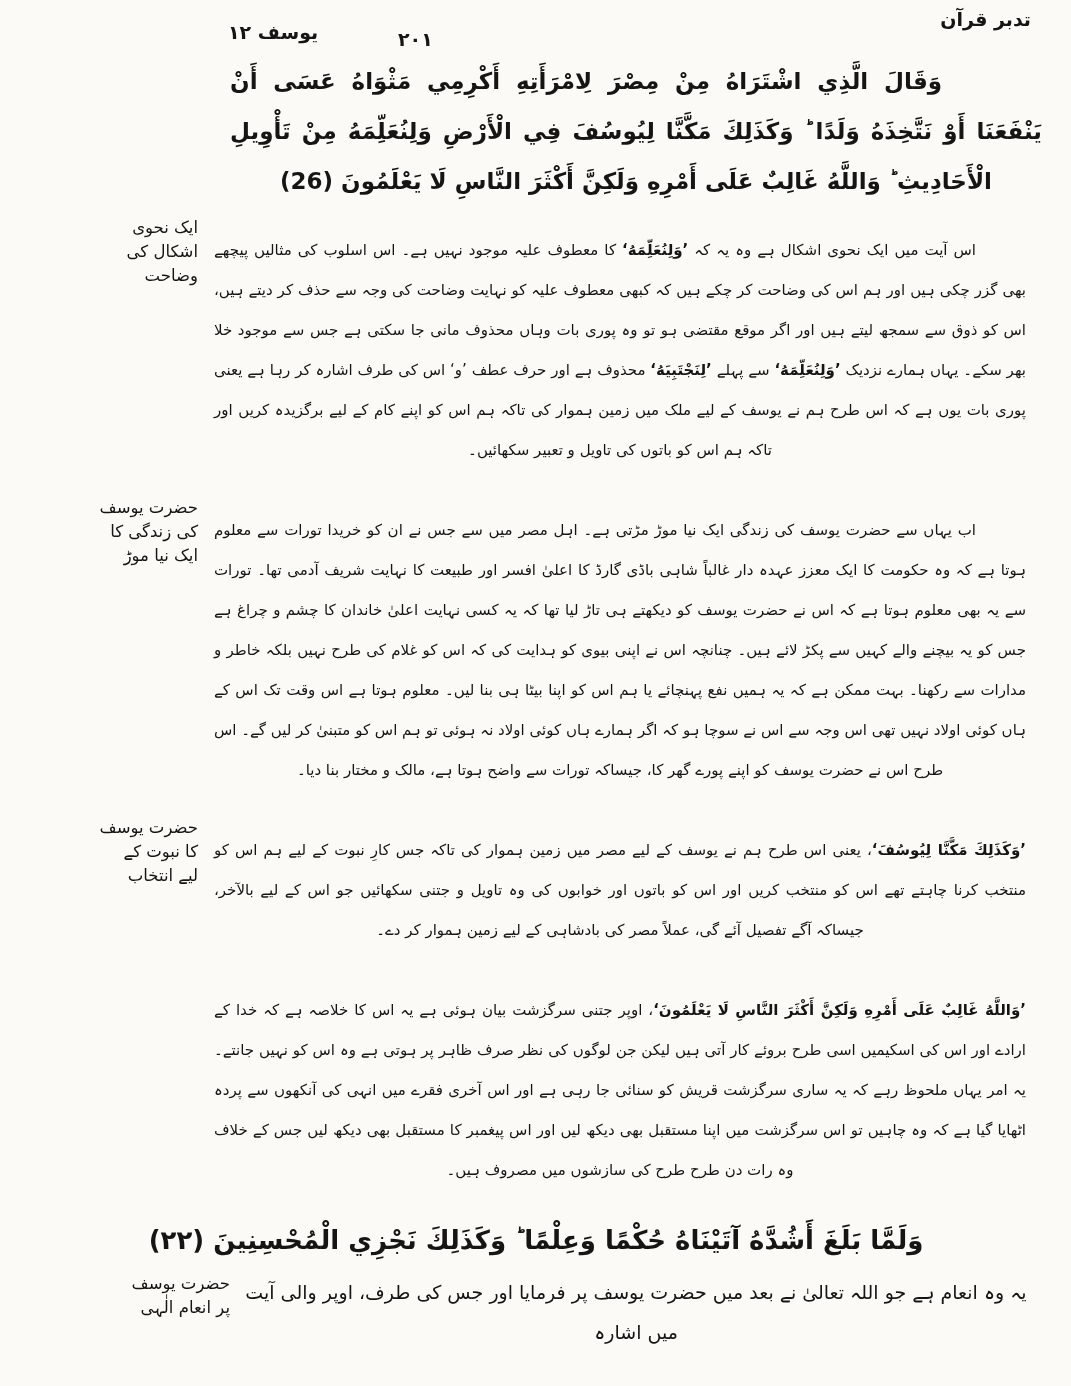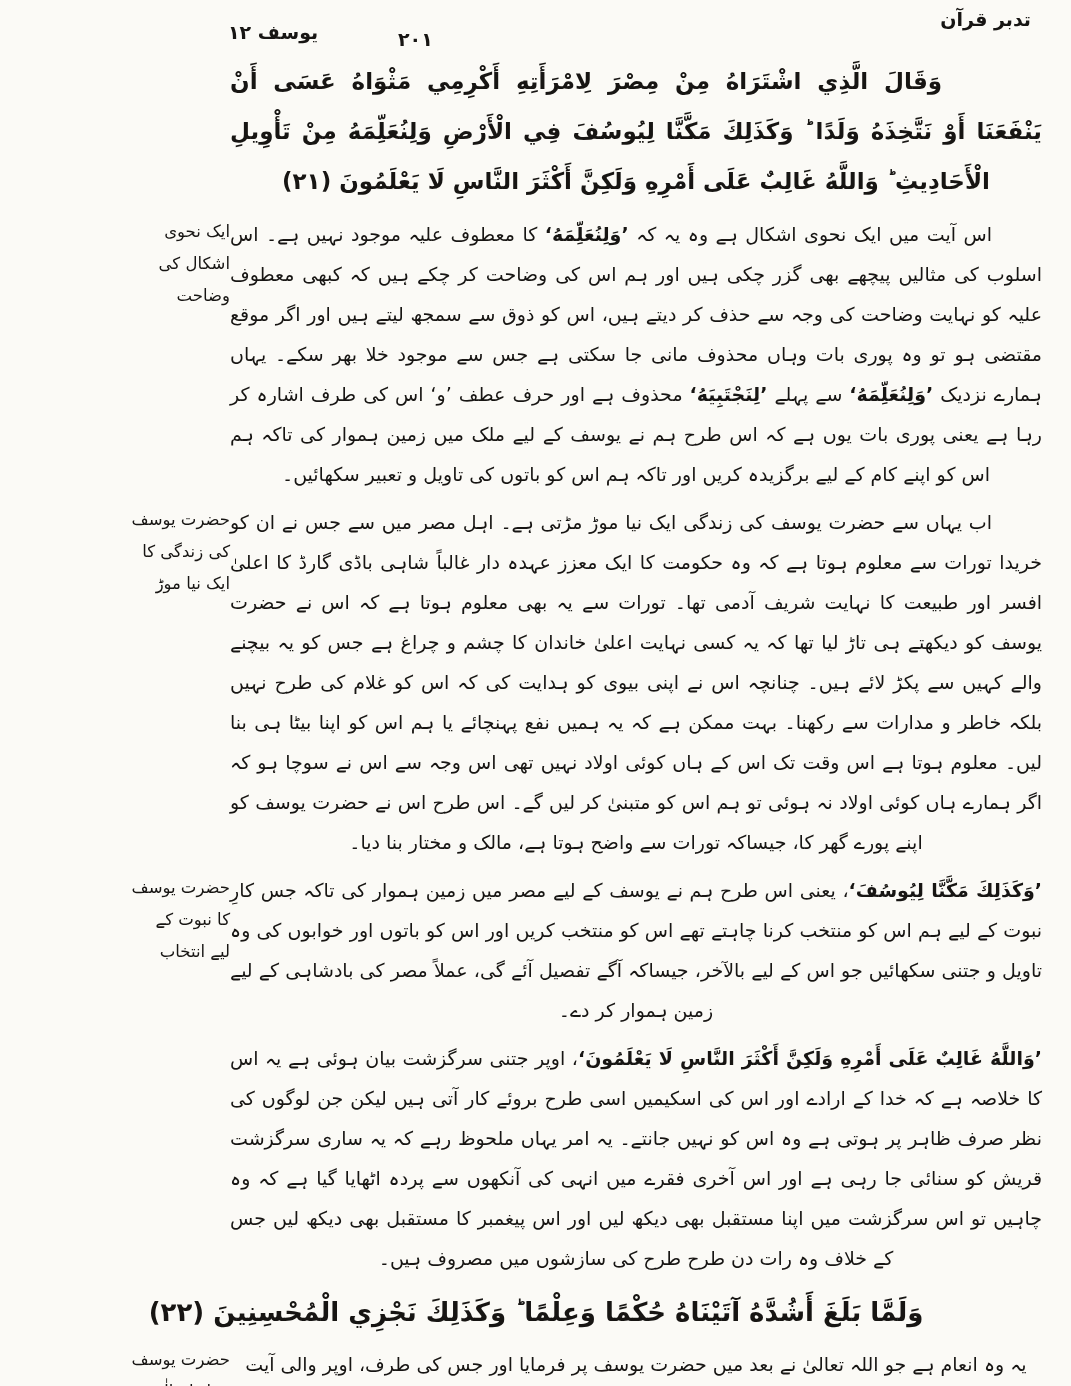--- a/index.html
+++ b/index.html
@@ -61,59 +61,59 @@
   .verse-centered {
     width: 100%;
     font-size: 26px;
     line-height: 48px;
     font-weight: bold;
     text-align: center;
     margin-top: 2px;
   }
   
   .para {
-    margin: 0;
-    font-size: 19px;
+    margin: 16px;
+    font-size: 15px;
     line-height: 40px;
     text-align: justify;
     text-align-last: center;
   }
   .para.indent { text-indent: 50px; }
   .para .ar { font-weight: bold; }
   .para .ur { font-weight: normal; }
   .closing-line {
     margin: 0;
     font-size: 19px;
     line-height: 40px;
     text-align: center;
   }
   
   .margin-note {
     font-size: 16.5px;
-    line-height: 32px;
+    line-height: 24px;
     white-space: pre-line;
     text-align: right;
     padding-top: 2px;
   }
   .note-closing { padding-top: 0; }
 </style>
 </head>
 <body>
 
 <div class="page">
 
   <div class="header">
     <span class="book-title">تدبر قرآن</span>
     <span class="page-number">۲۰۱</span>
     <span class="surah-ref">یوسف ۱۲</span>
   </div>
 
   <div class="content">
 
-    <div class="verse-block">وَقَالَ الَّذِي اشْتَرَاهُ مِنْ مِصْرَ لِامْرَأَتِهِ أَكْرِمِي مَثْوَاهُ عَسَى أَنْ يَنْفَعَنَا أَوْ نَتَّخِذَهُ وَلَدًا ؕ وَكَذَلِكَ مَكَّنَّا لِيُوسُفَ فِي الْأَرْضِ وَلِنُعَلِّمَهُ مِنْ تَأْوِيلِ الْأَحَادِيثِ ؕ وَاللَّهُ غَالِبٌ عَلَى أَمْرِهِ وَلَكِنَّ أَكْثَرَ النَّاسِ لَا يَعْلَمُونَ (۲۱)</div>
+    <div class="verse-block">وَقَالَ الَّذِي اشْتَرَاهُ مِنْ مِصْرَ لِامْرَأَتِهِ أَكْرِمِي مَثْوَاهُ عَسَى أَنْ يَنْفَعَنَا أَوْ نَتَّخِذَهُ وَلَدًا ؕ وَكَذَلِكَ مَكَّنَّا لِيُوسُفَ فِي الْأَرْضِ وَلِنُعَلِّمَهُ مِنْ تَأْوِيلِ الْأَحَادِيثِ ؕ وَاللَّهُ غَالِبٌ عَلَى أَمْرِهِ وَلَكِنَّ أَكْثَرَ النَّاسِ لَا يَعْلَمُونَ (26)</div>
 
     <div class="row">
       <p class="para body-col indent"><span class="ur">اس آیت میں ایک نحوی اشکال ہے وہ یہ کہ </span><span class="ar">’وَلِنُعَلِّمَهُ‘</span><span class="ur"> کا معطوف علیہ موجود نہیں ہے۔ اس اسلوب کی مثالیں پیچھے بھی گزر چکی ہیں اور ہم اس کی وضاحت کر چکے ہیں کہ کبھی معطوف علیہ کو نہایت وضاحت کی وجہ سے حذف کر دیتے ہیں، اس کو ذوق سے سمجھ لیتے ہیں اور اگر موقع مقتضی ہو تو وہ پوری بات وہاں محذوف مانی جا سکتی ہے جس سے موجود خلا بھر سکے۔ یہاں ہمارے نزدیک </span><span class="ar">’وَلِنُعَلِّمَهُ‘</span><span class="ur"> سے پہلے </span><span class="ar">’لِنَجْتَبِيَهُ‘</span><span class="ur"> محذوف ہے اور حرف عطف ’و‘ اس کی طرف اشارہ کر رہا ہے یعنی پوری بات یوں ہے کہ اس طرح ہم نے یوسف کے لیے ملک میں زمین ہموار کی تاکہ ہم اس کو اپنے کام کے لیے برگزیدہ کریں اور تاکہ ہم اس کو باتوں کی تاویل و تعبیر سکھائیں۔</span></p>
       <div class="note-col">
         <div class="margin-note">ایک نحوی
 اشکال کی
 وضاحت</div>
       </div>
     </div>
 

